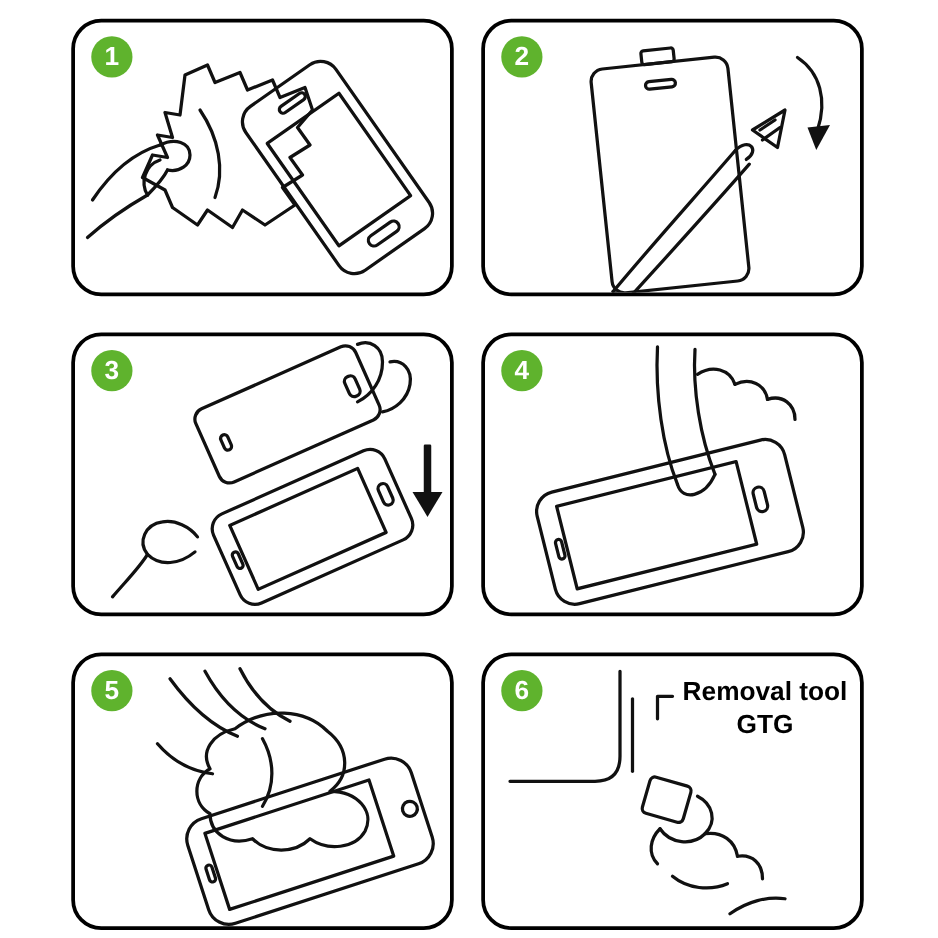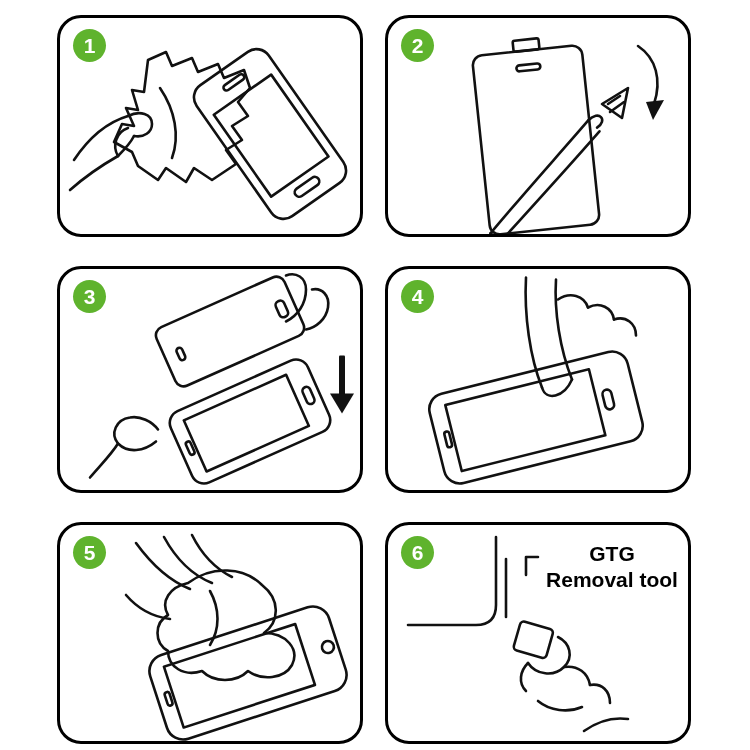--- a/index.html
+++ b/index.html
@@ -161,22 +161,22 @@
         <path d="M104,12 C116,34 132,50 152,58"></path>
         <path d="M132,10 C142,30 156,44 172,52"></path>
         <path d="M66,70 C78,84 94,92 110,94"></path>
       </g>
     </svg>
   </div>
 
   <div class="panel">
     <div class="badge">6</div>
     <div class="tool-label">
+      <div>Removal tool</div>
       <div>GTG</div>
-      <div>Removal tool</div>
     </div>
     <svg class="art" viewBox="0 0 300 216">
       <g>
         <path d="M20,100 L88,100 Q108,100 108,80 L108,12"></path>
         <path d="M118,92 L118,34"></path>
       </g>
       <path d="M150,32 L138,32 L138,50"></path>
       <g transform="rotate(16 146 116)">
         <rect x="128" y="100" width="34" height="30" rx="4"></rect>
       </g>

